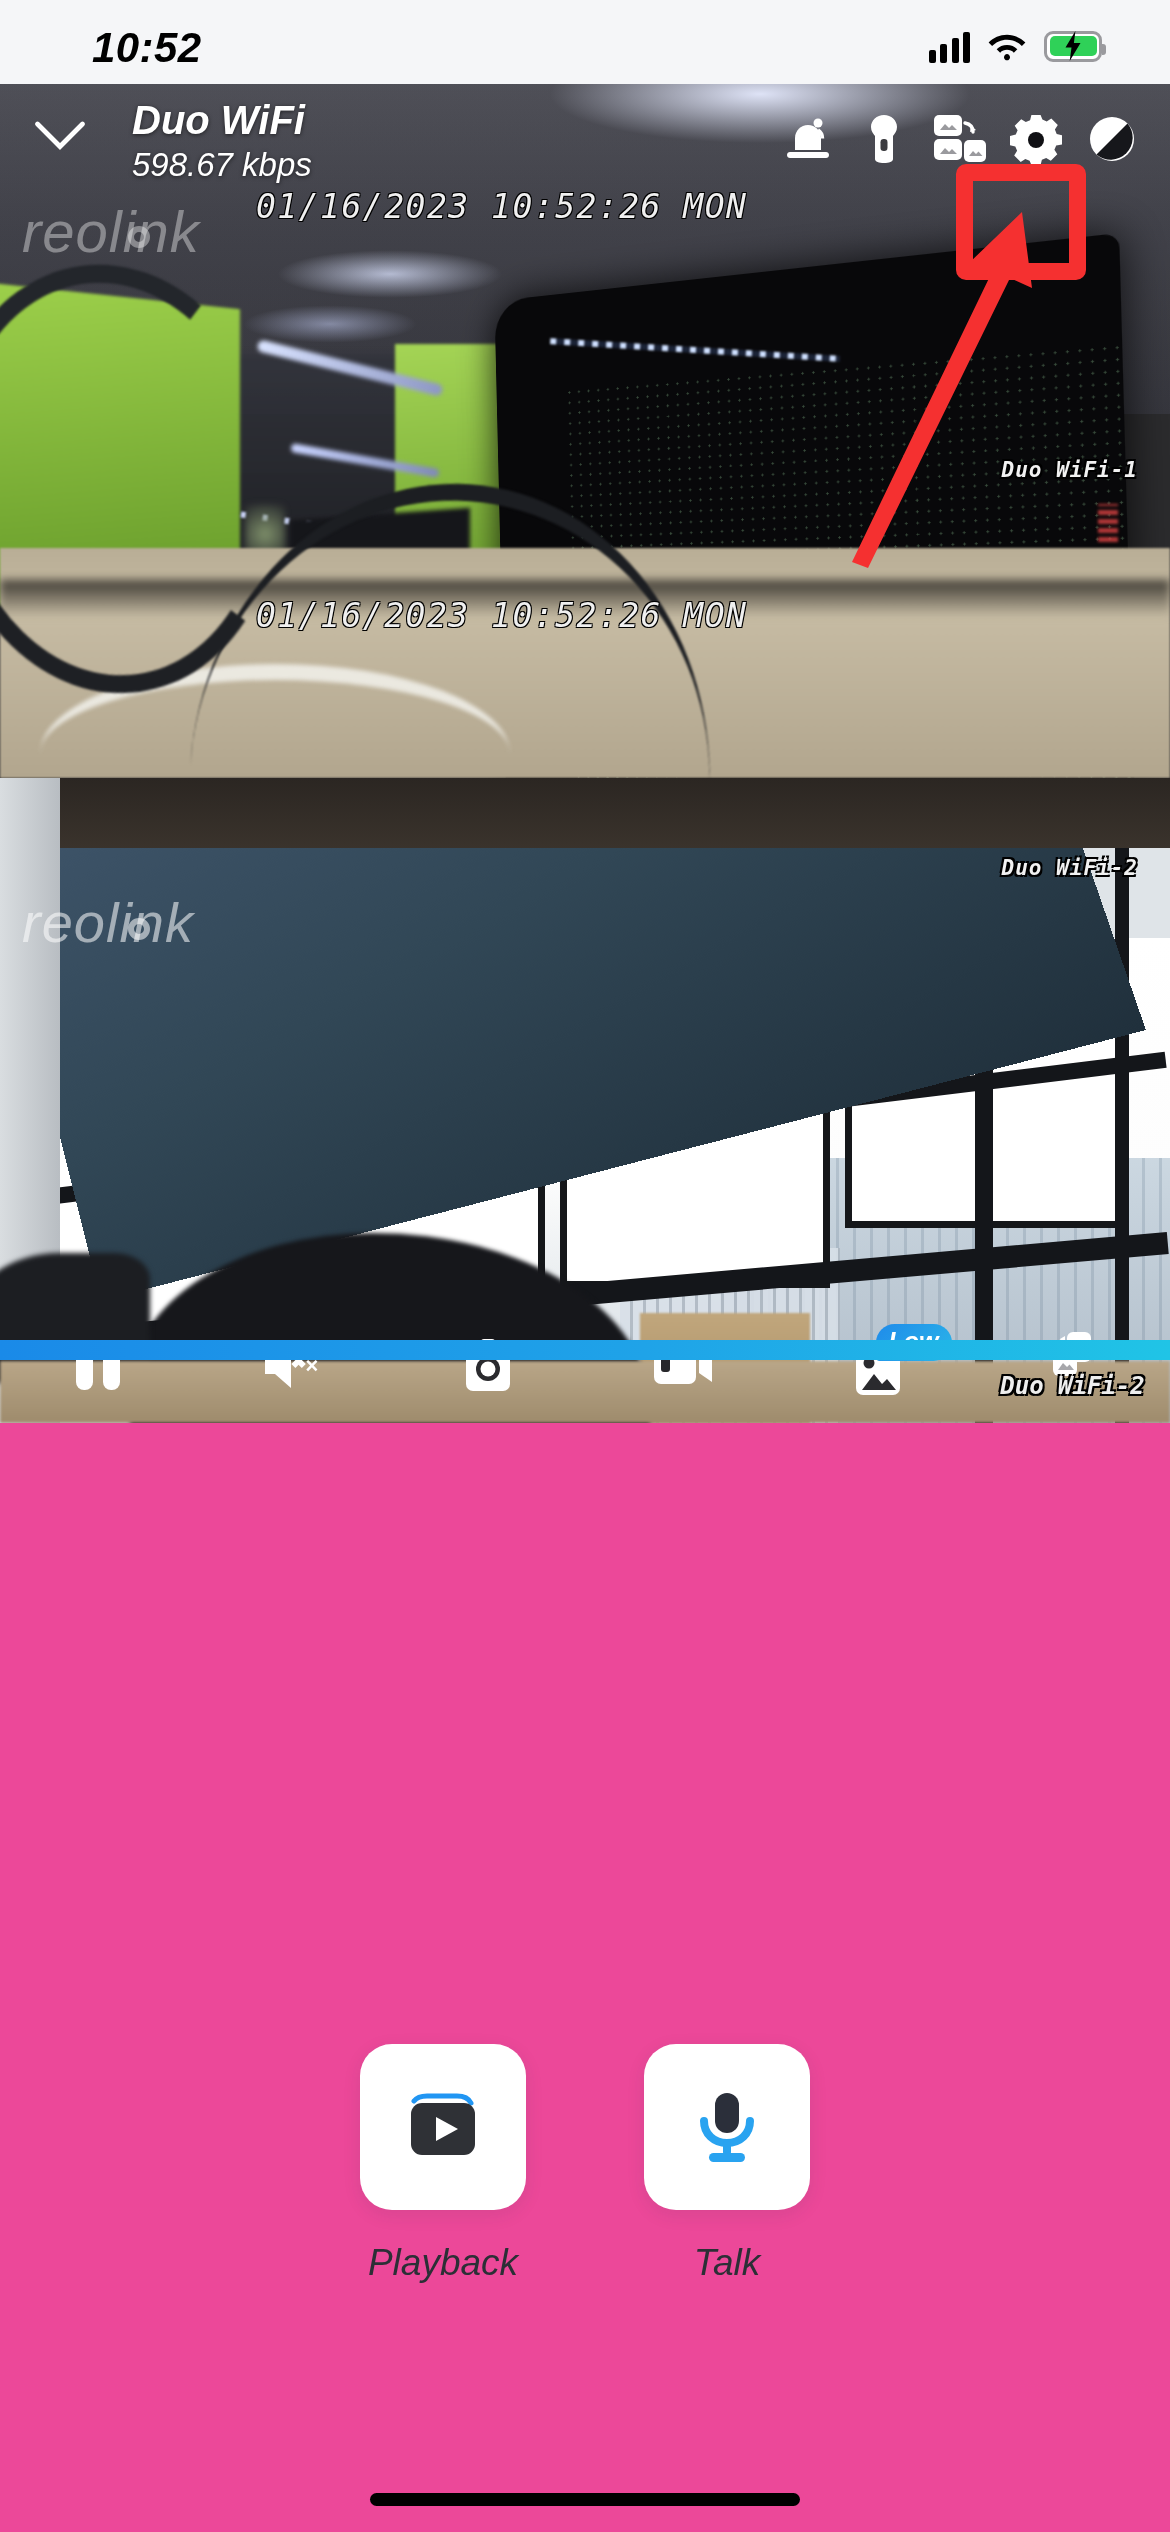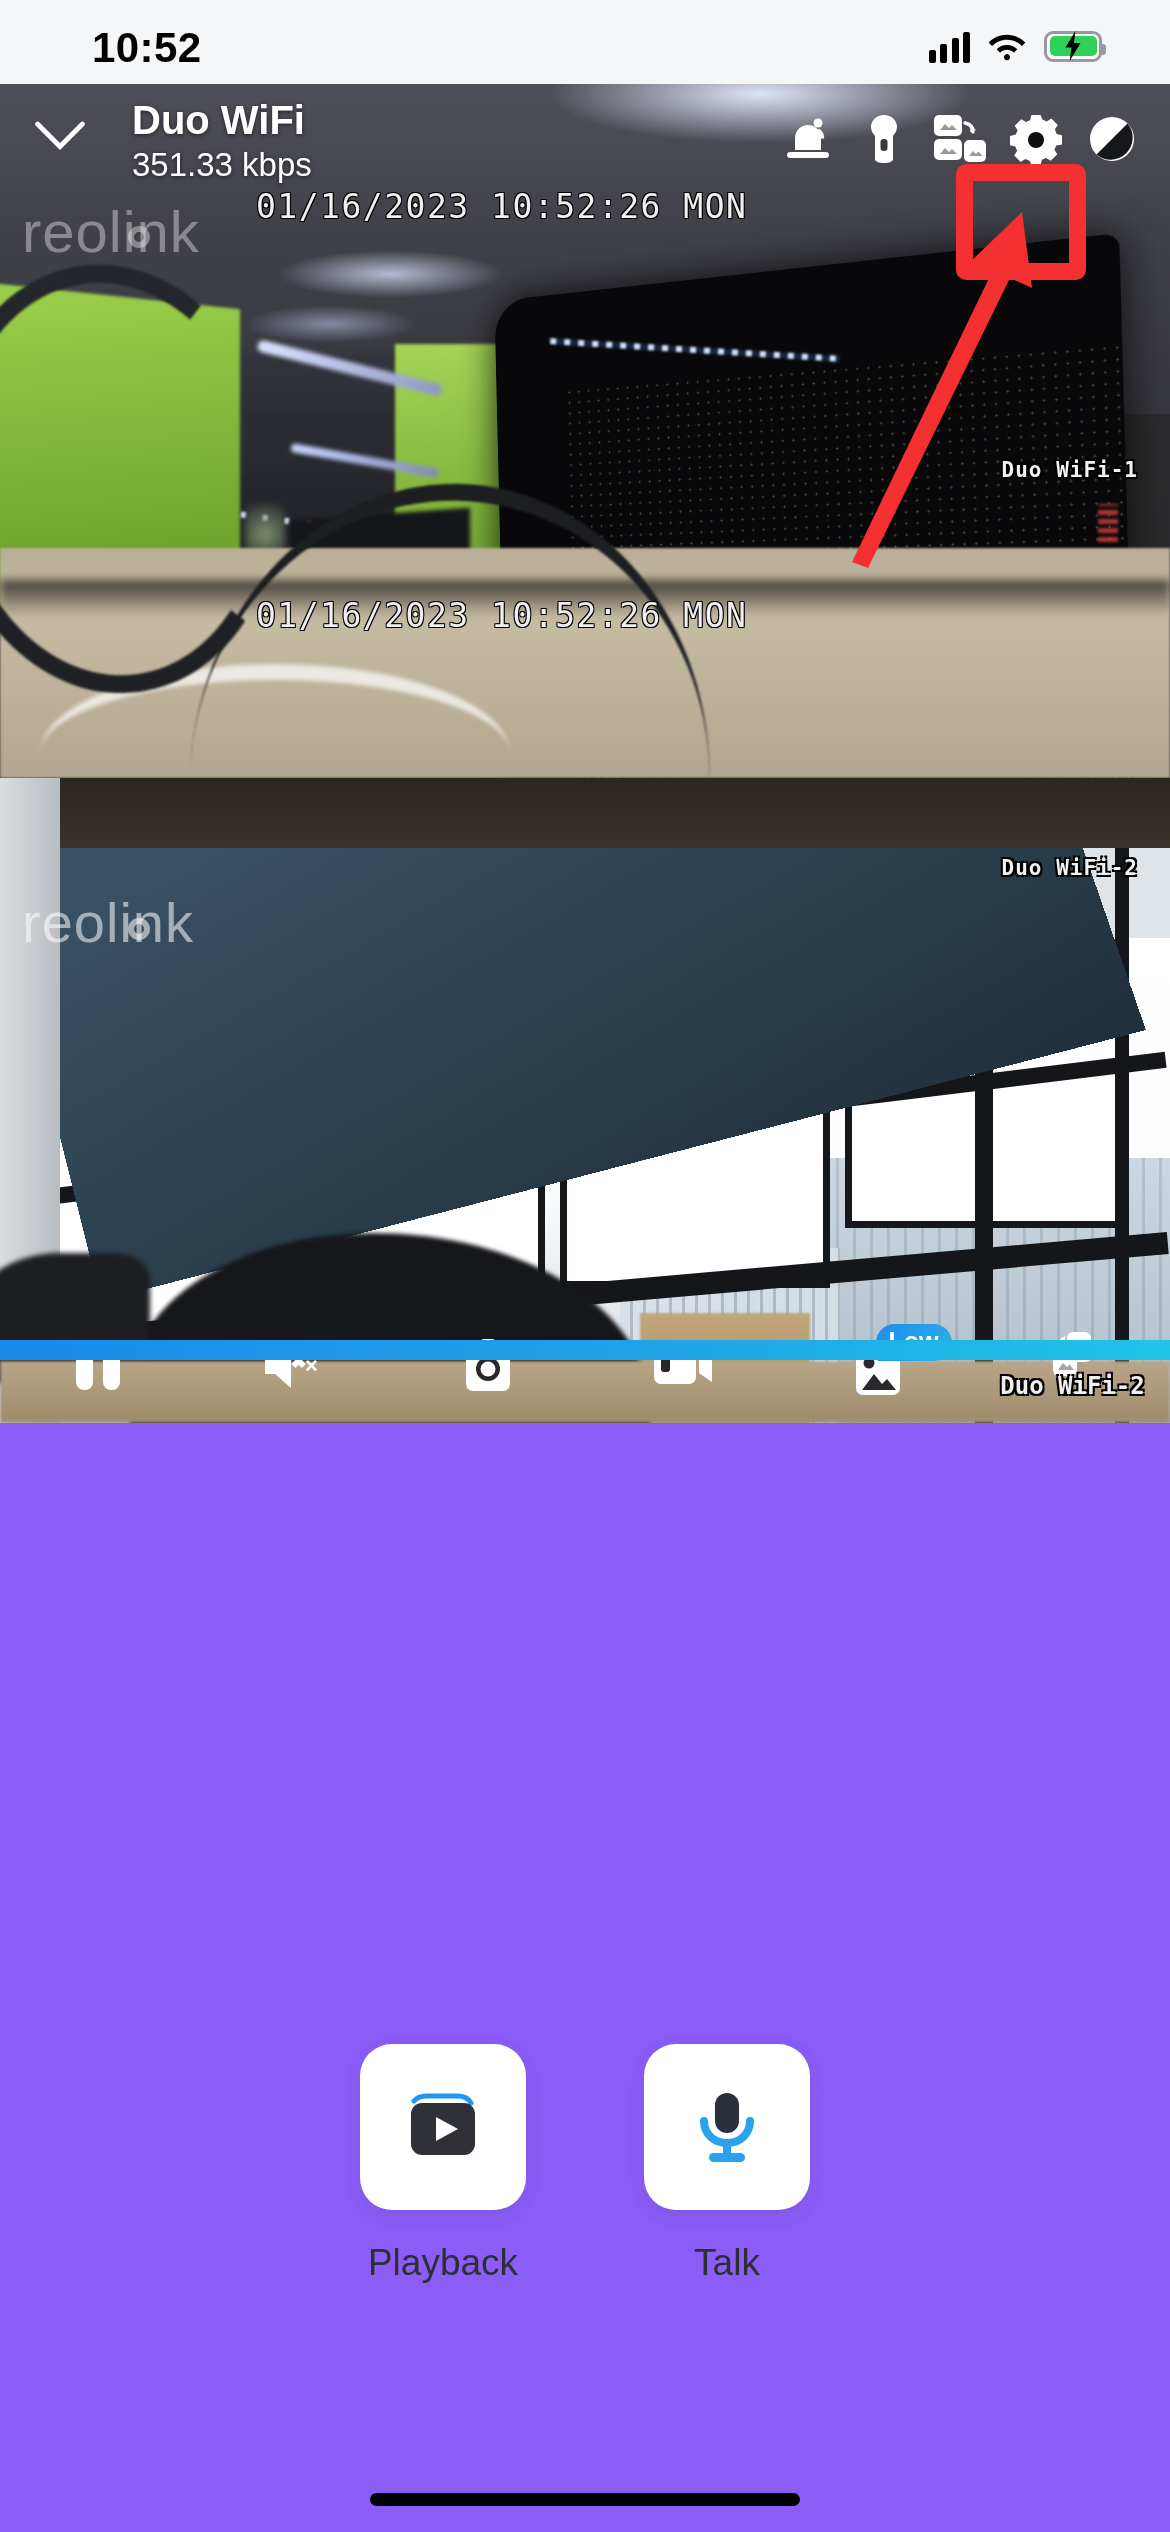--- a/index.html
+++ b/index.html
@@ -2,21 +2,21 @@
 <html><head>
 <meta charset="utf-8">
 <style>
   * { margin:0; padding:0; box-sizing:border-box; }
   html,body{
     width:1170px; height:2532px;
     background:#f5f6f8;
     font-family:"Liberation Sans", sans-serif;
     overflow:hidden;
   }
-  .phone{ position:relative; width:1170px; height:2532px; background:#8b5cf6; }
+  .phone{ position:relative; width:1170px; height:2532px; background:#ec4899;font-style:italic; }
 
   
   .statusbar{
     position:absolute; left:0; top:0; width:1170px; height:84px;
     background:#f5f6f8;
   }
   .sb-time{
     position:absolute; left:92px; top:24px;
     font-size:42px; font-weight:bold; color:#000;
     letter-spacing:0.4px;
@@ -451,21 +451,21 @@
     <div class="osd-time osd-t1">01/16/2023 10:52:26 MON</div>
     <div class="osd-time osd-t2">01/16/2023 10:52:26 MON</div>
     <div class="osd-name osd-n1">Duo WiFi-1</div>
     <div class="osd-name osd-n2">Duo WiFi-2</div>
 
     <div class="v-header">
       <svg class="back-chevron" viewBox="0 0 40 40">
         <path d="M5 12 L20 27 L35 12" fill="none" stroke="#fff" stroke-width="3.2" stroke-linecap="round"></path>
       </svg>
       <div class="cam-title">Duo WiFi</div>
-      <div class="cam-rate">351.33 kbps</div>
+      <div class="cam-rate">598.67 kbps</div>
 
       <div class="hdr-icons">
 
         <div class="hdr-btn">
           <svg width="52" height="52" viewBox="0 0 52 52">
             <circle cx="36" cy="10" r="4.5" fill="#fff"></circle>
             <path fill="#fff" d="M26 12c-7.2 0-13 5.8-13 13v12h26V25c0-7.2-5.8-13-13-13z"></path>
             <path fill="#fff" d="M8 39h36c1.7 0 3 1.3 3 3s-1.3 3-3 3H8c-1.7 0-3-1.3-3-3s1.3-3 3-3z"></path>
             <path fill="none" stroke="#fff" stroke-width="3.5" d="M36 17c3 2 4.5 5 4.5 8.5"></path>
           </svg>

